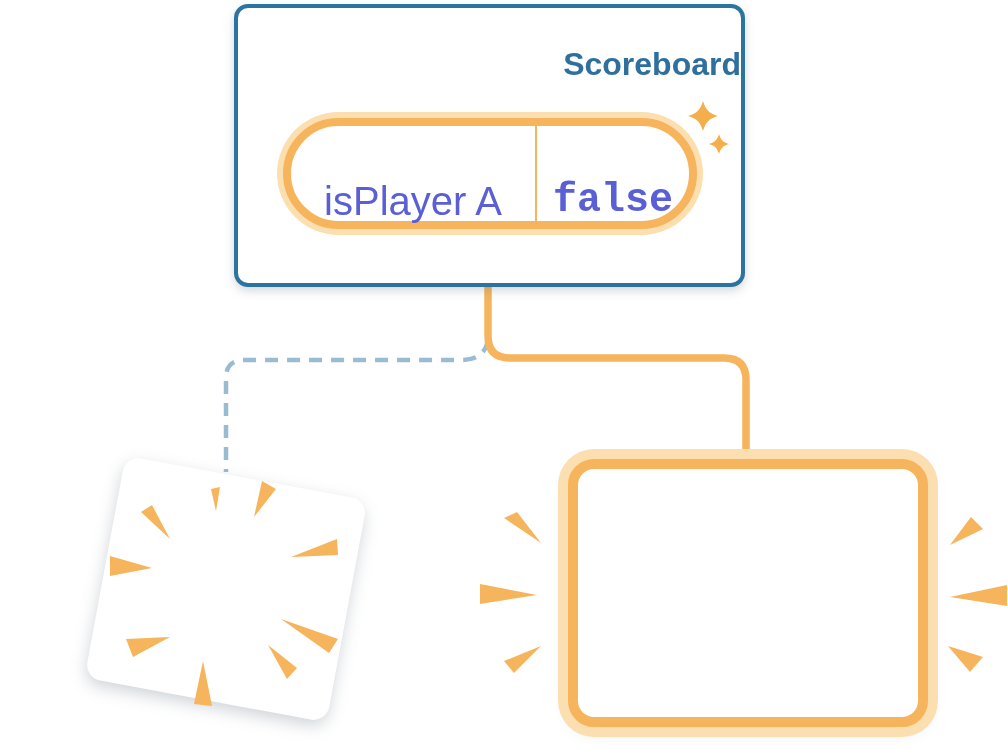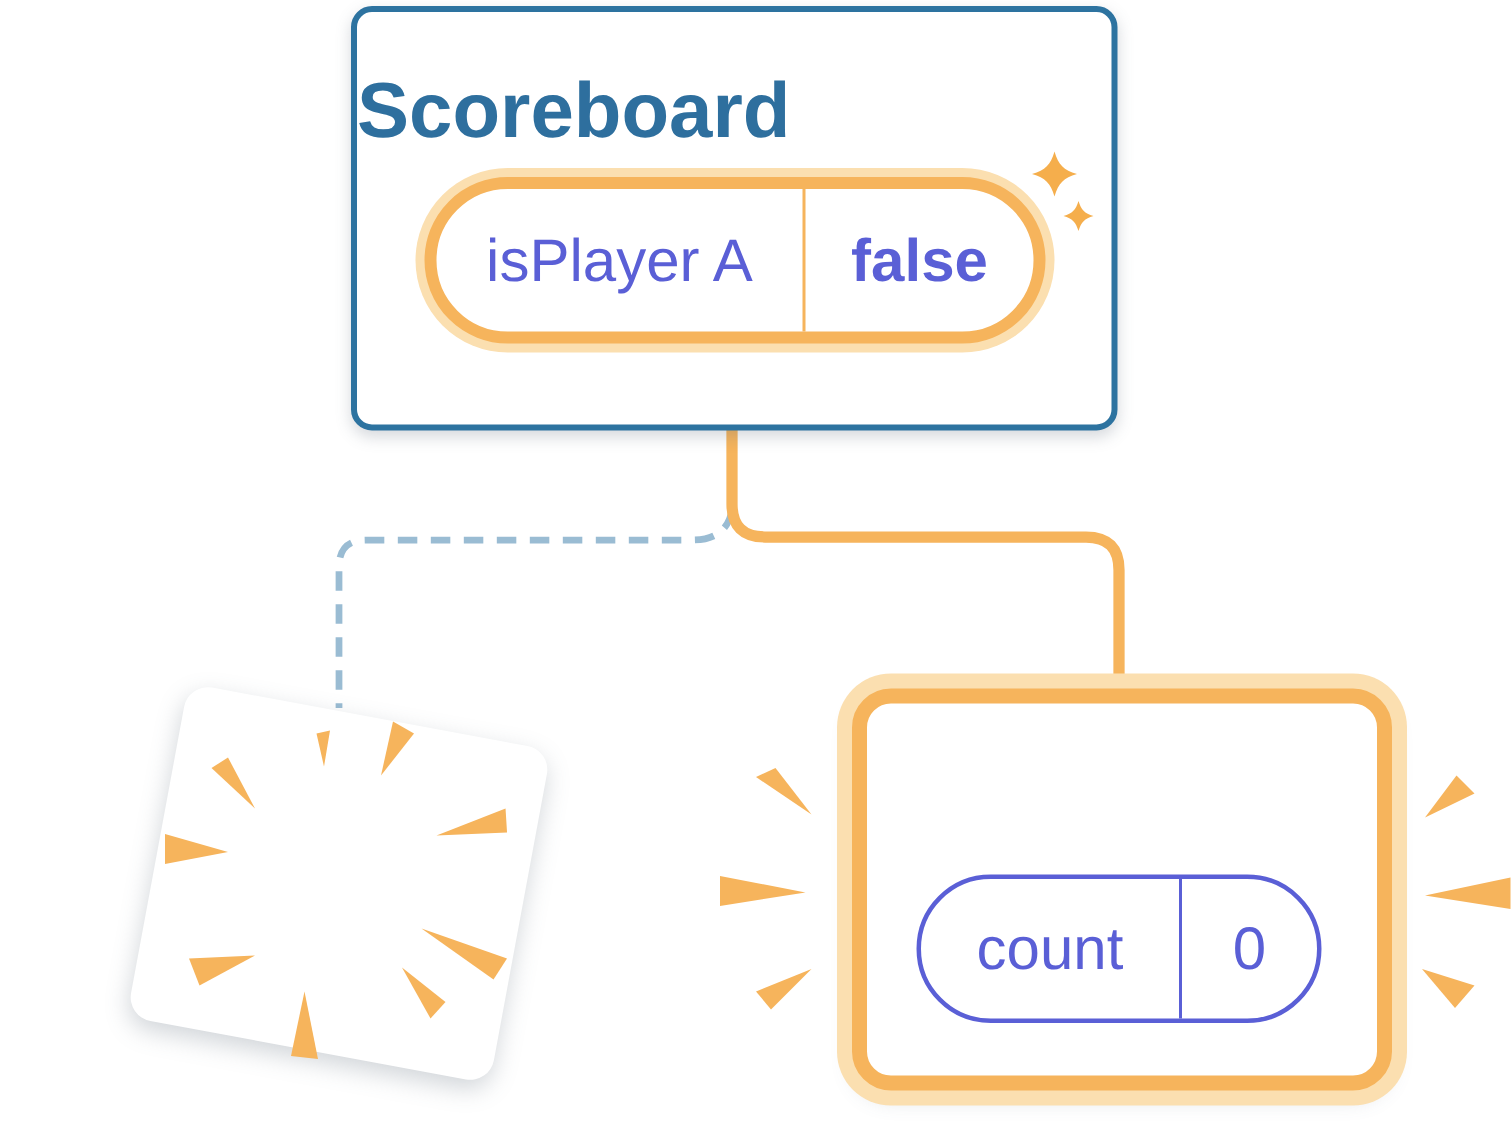--- a/index.html
+++ b/index.html
@@ -20,36 +20,36 @@
   svg.layer{position:absolute;left:0;top:0;width:1008px;height:750px;pointer-events:none;}
   .connector-layer{z-index:1;}
   .decor-layer{z-index:3;}
 
   .card{position:absolute;background:var(--card_bg);z-index:2;}
 
   
   .scoreboard{left:234px;top:4px;width:511px;height:283px;
     border:4px solid var(--card_border_blue);border-radius:14px;
     box-shadow:0 4px 10px rgba(90,105,120,.25);}
-  .card-title{position:absolute;left:0;right:0;text-align:left;
-    color:var(--title_blue);font-weight:600;font-size:52px;line-height:1;}
+  .card-title{position:absolute;left:0;right:0;text-align:right;
+    color:var(--title_blue);font-weight:600;font-size:32px;line-height:1;}
   .scoreboard .card-title{top:40px;}
 
   
-  .pill{position:absolute;display:flex;align-items:center;border-radius:999px;background:#fff;}
+  .pill{position:absolute;display:flex;align-items:flex-end;border-radius:999px;background:#fff;}
   .pill-cell{display:flex;align-items:center;justify-content:center;
     color:var(--state_purple);font-size:40px;line-height:1;}
   .pill-divider{width:2px;align-self:stretch;}
 
   .scoreboard-pill{left:45px;top:110px;width:414px;height:111px;
     border:8px solid var(--accent_orange);
     box-shadow:0 0 0 6px var(--halo_orange);}
   .scoreboard-pill .key{width:244px;}
   .scoreboard-pill .pill-divider{background:var(--accent_orange);}
-  .scoreboard-pill .val{flex:1;font-weight:700;}
+  .scoreboard-pill .val{flex:1;font-weight:700;font-family:Liberation Mono, monospace;}
 
   
   .counter{left:568px;top:459px;width:360px;height:268px;
     border:10px solid var(--accent_orange);border-radius:26px;
     box-shadow:0 0 0 10px var(--halo_orange),0 6px 14px rgba(90,105,120,.2);}
   .counter .card-title{top:43px;}
   .counter-pill{left:33px;top:114px;width:270px;height:99px;
     border:3px solid var(--state_purple);}
   .counter-pill .key{width:172px;}
   .counter-pill .pill-divider{background:var(--state_purple);}
@@ -73,25 +73,20 @@
   <div class="card scoreboard">
     <div class="card-title">Scoreboard</div>
     <div class="pill scoreboard-pill">
       <div class="pill-cell key">isPlayer A</div>
       <div class="pill-divider"></div>
       <div class="pill-cell val">false</div>
     </div>
   </div>
 
   <div class="card counter">
-    <div class="pill counter-pill">
-      <div class="pill-cell key">count</div>
-      <div class="pill-divider"></div>
-      <div class="pill-cell val">0</div>
-    </div>
   </div>
 
   <div class="card removed-card"></div>
 
   <svg class="layer decor-layer" viewBox="0 0 1008 750">
 
     <g fill="var(--ray_orange)">
       <polygon points="211,489 220,487 216,511"></polygon>
       <polygon points="262,481 276,489 254,517"></polygon>
       <polygon points="141,512 152,505 170,539"></polygon>

